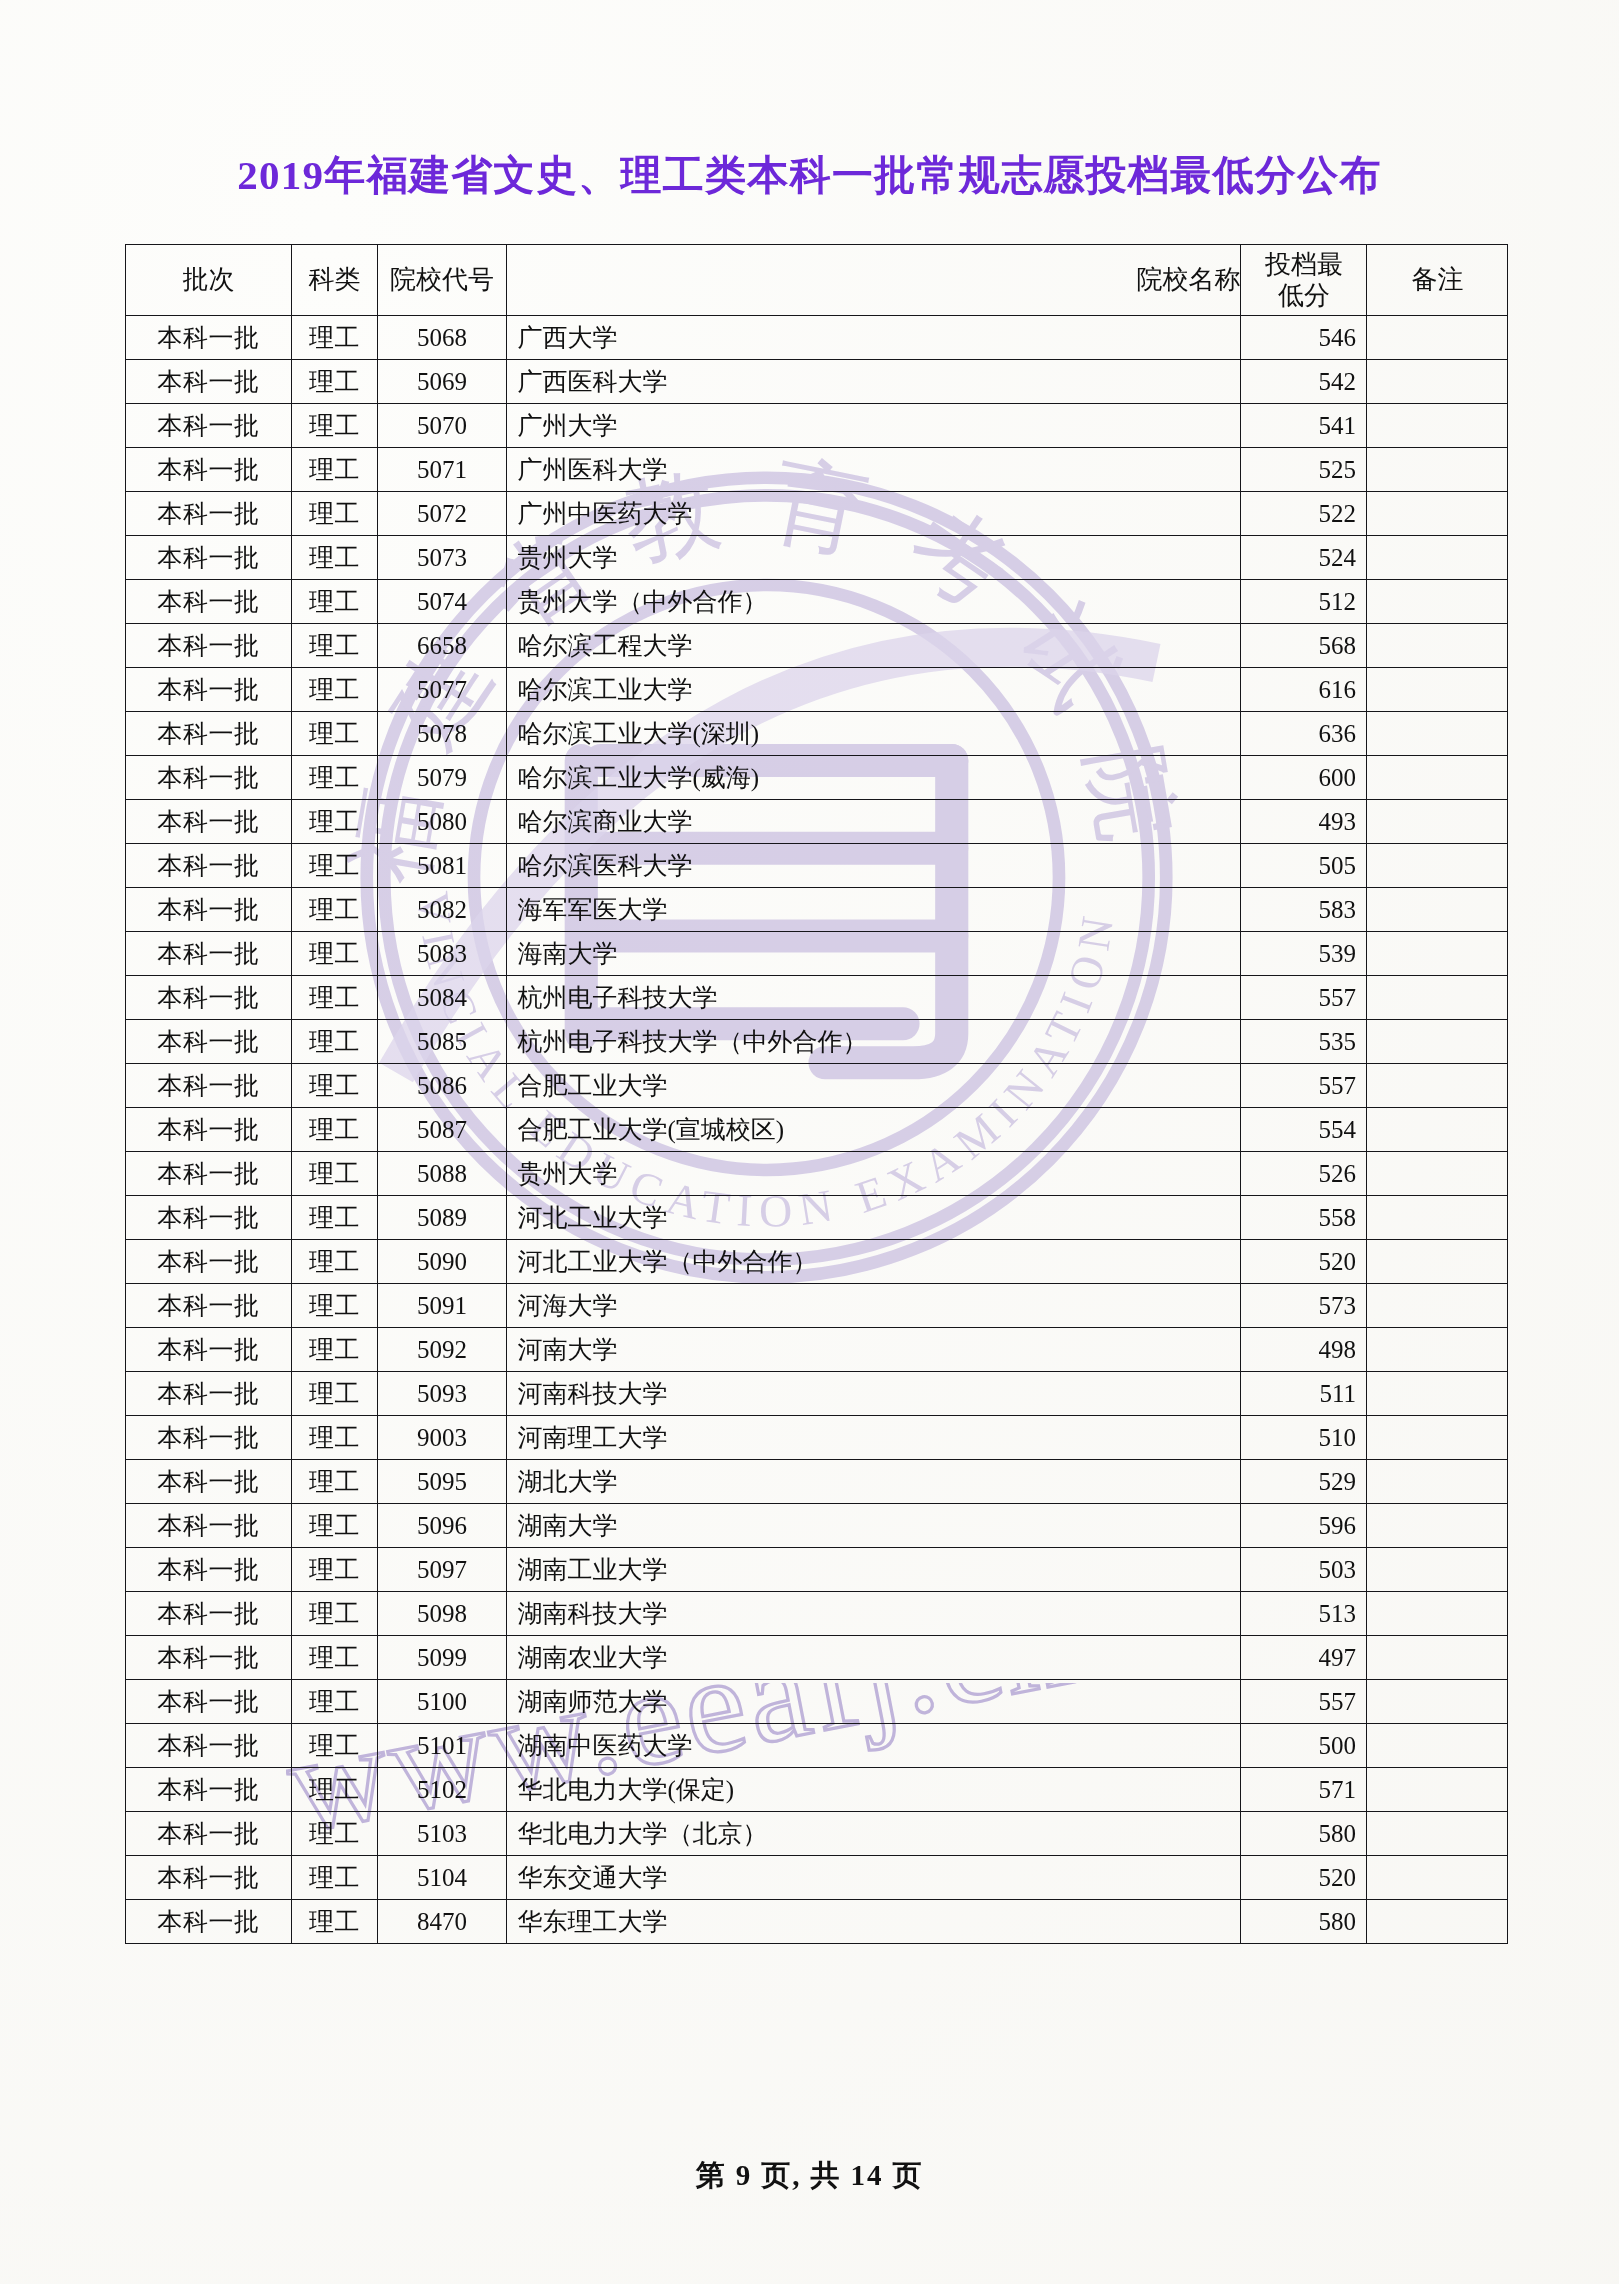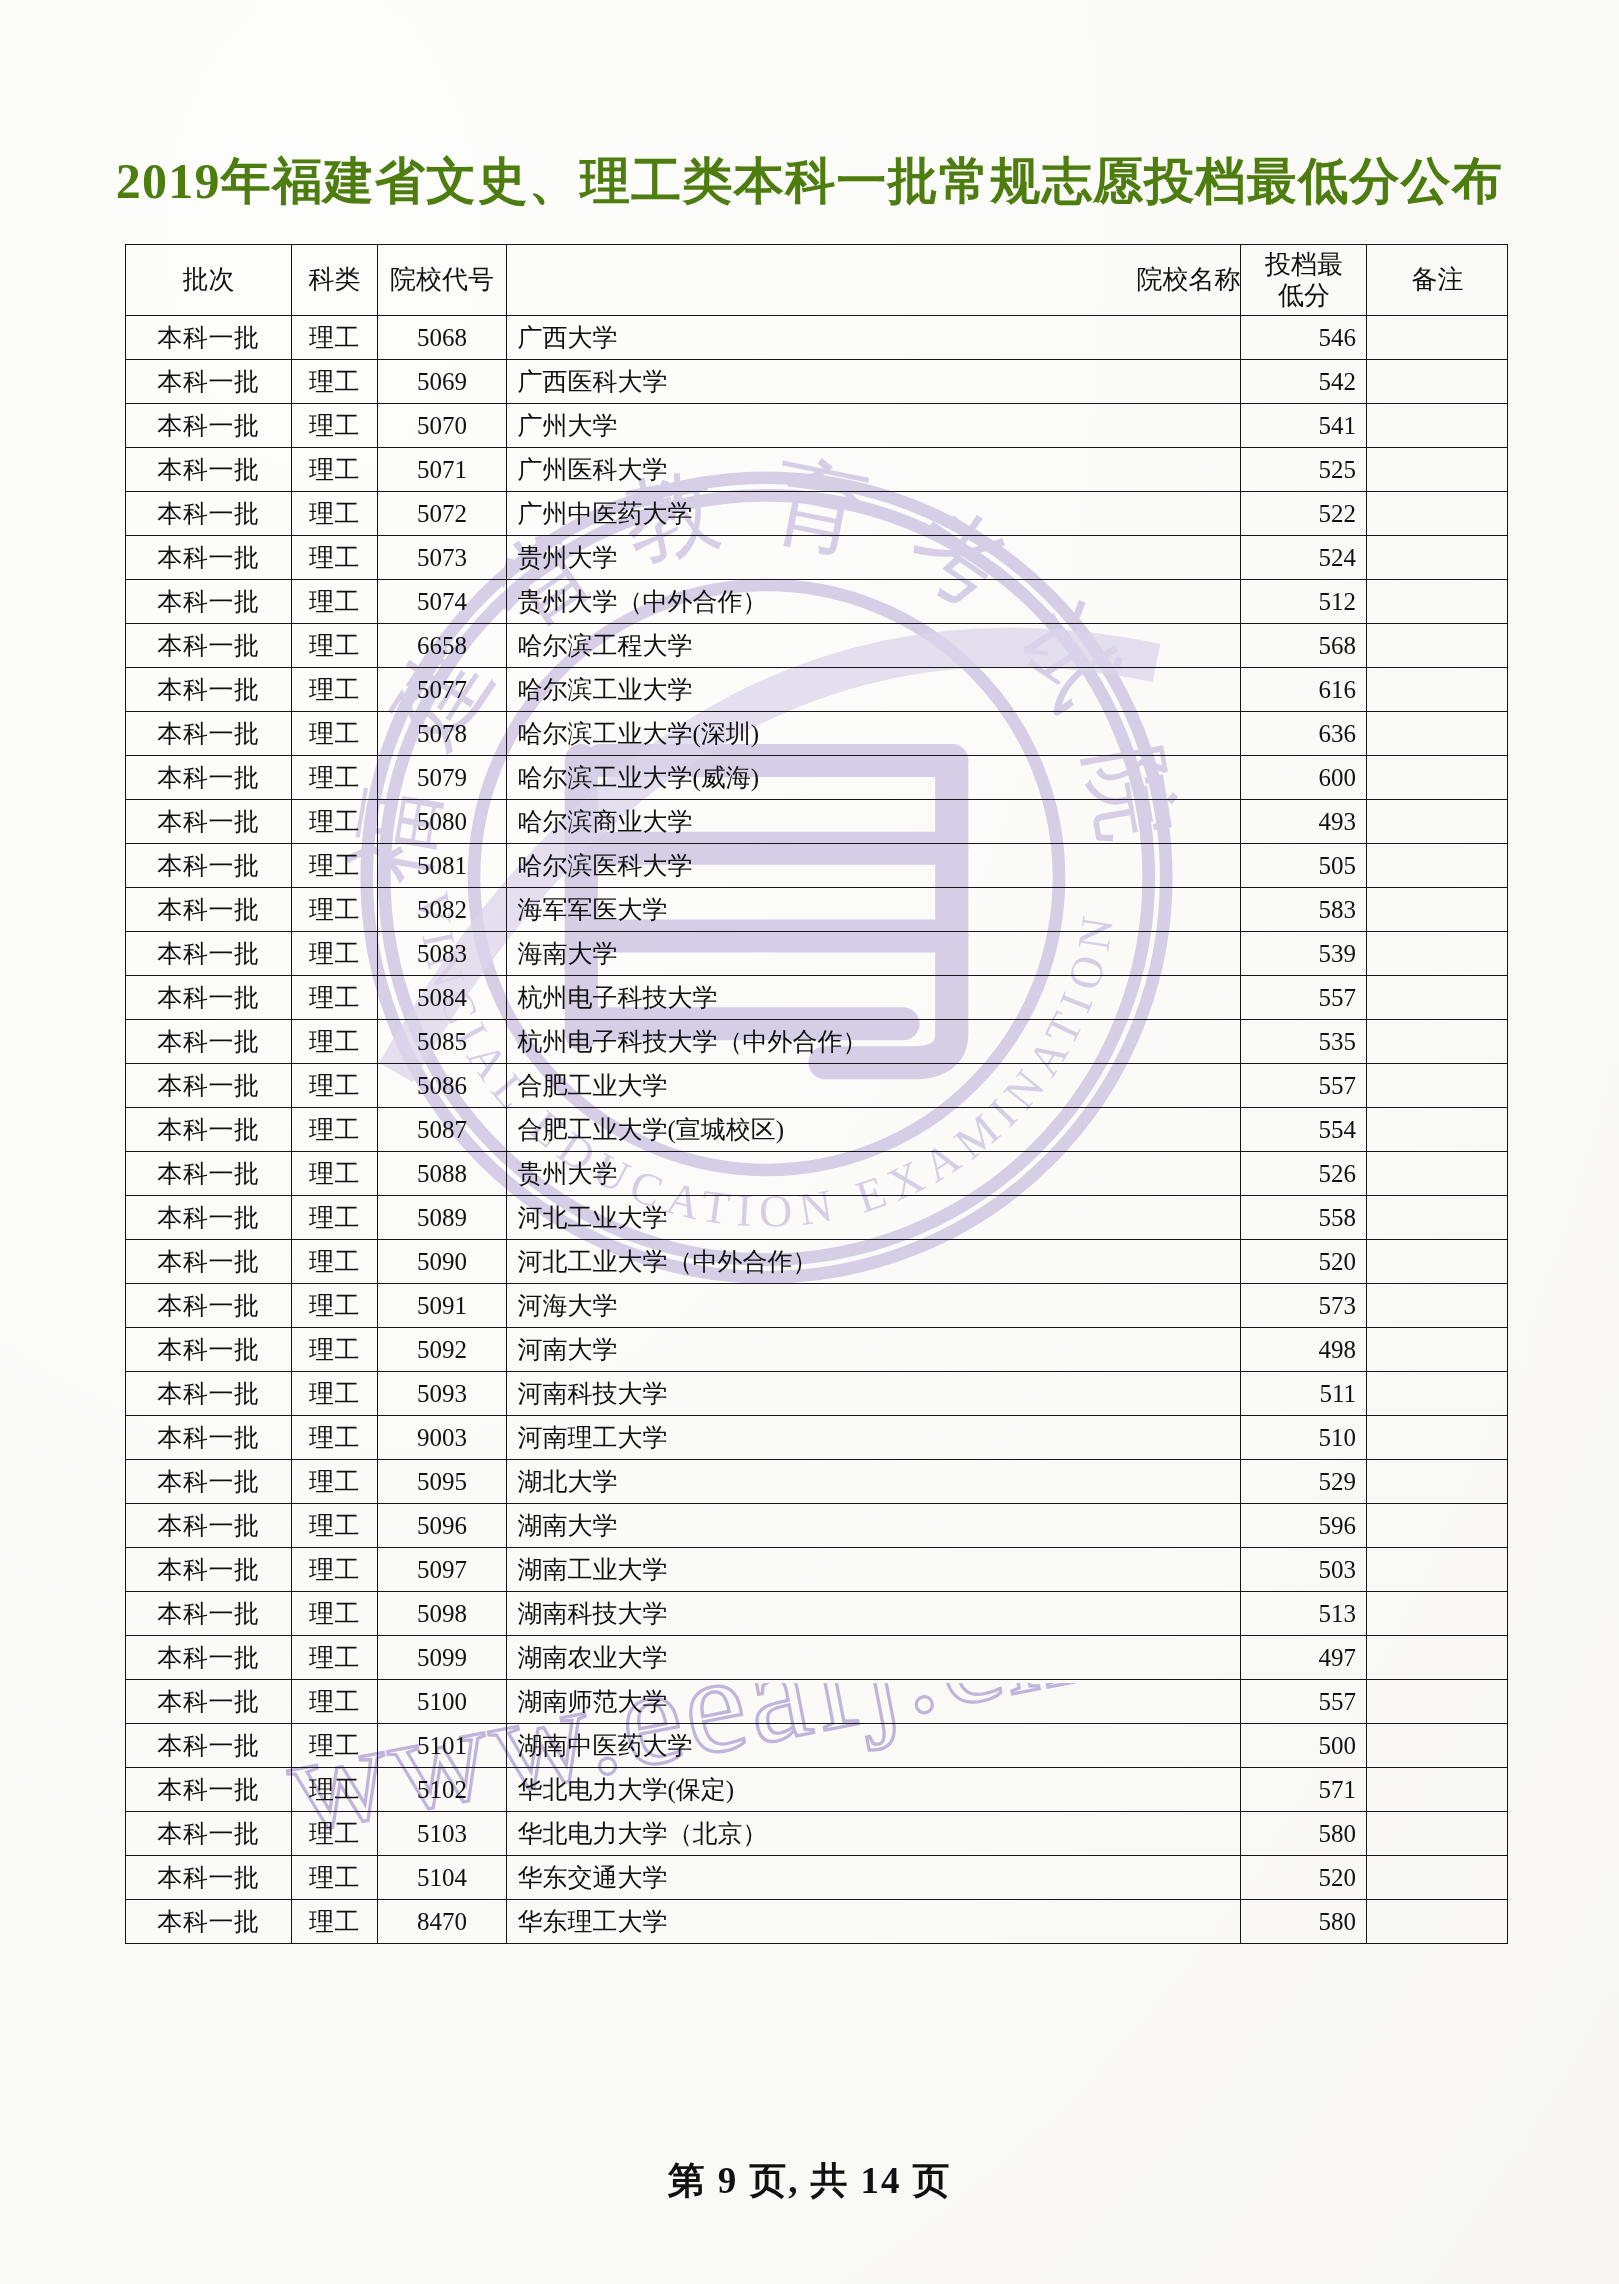--- a/index.html
+++ b/index.html
@@ -49,24 +49,24 @@
     opacity: 0.85;
   }
 
   
   .title {
     position: absolute;
     left: 0;
     right: 0;
     top: 148px;
     text-align: center;
-    font-size: 50px;
+    font-size: 41px;
     font-weight: bold;
     letter-spacing: 1.3px;
-    color: #4d7c0f;
+    color: #6d28d9;
     z-index: 3;
     font-family: "Liberation Serif", "DejaVu Serif", serif;
   }
 
   
   .tbl-wrap {
     position: absolute;
     left: 125px;
     top: 244px;
     width: 1367px;
@@ -112,21 +112,21 @@
   
   .th-two-line { display: block; line-height: 1.2; }
 
   
   .footer {
     position: absolute;
     left: 0;
     right: 0;
     top: 2156px;
     text-align: center;
-    font-size: 37px;
+    font-size: 29px;
     font-weight: bold;
     color: #111;
     letter-spacing: 1.9px;
     z-index: 3;
   }
 </style>
 </head>
 <body>
 
 <div class="page">

